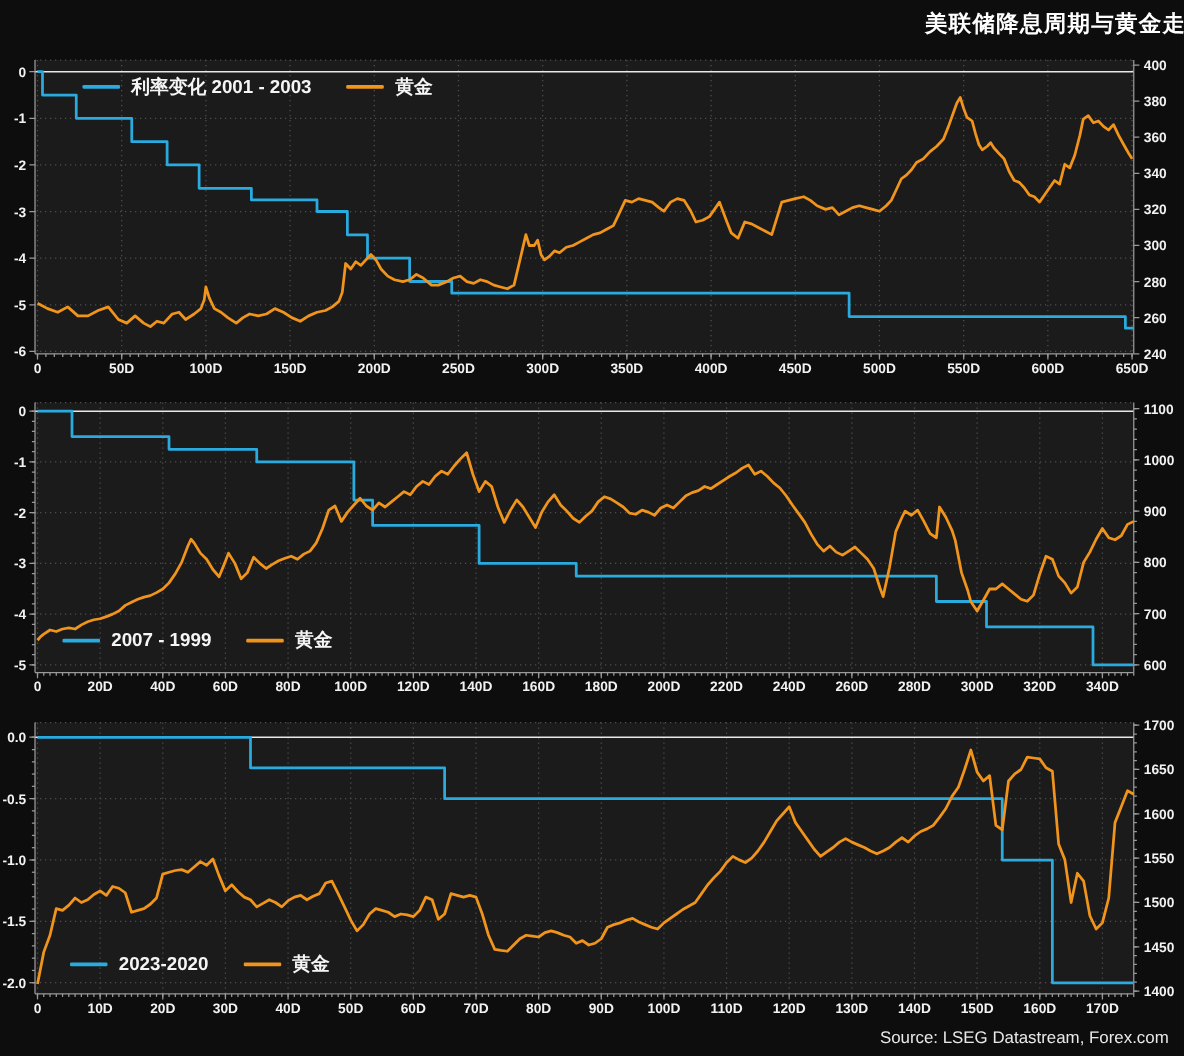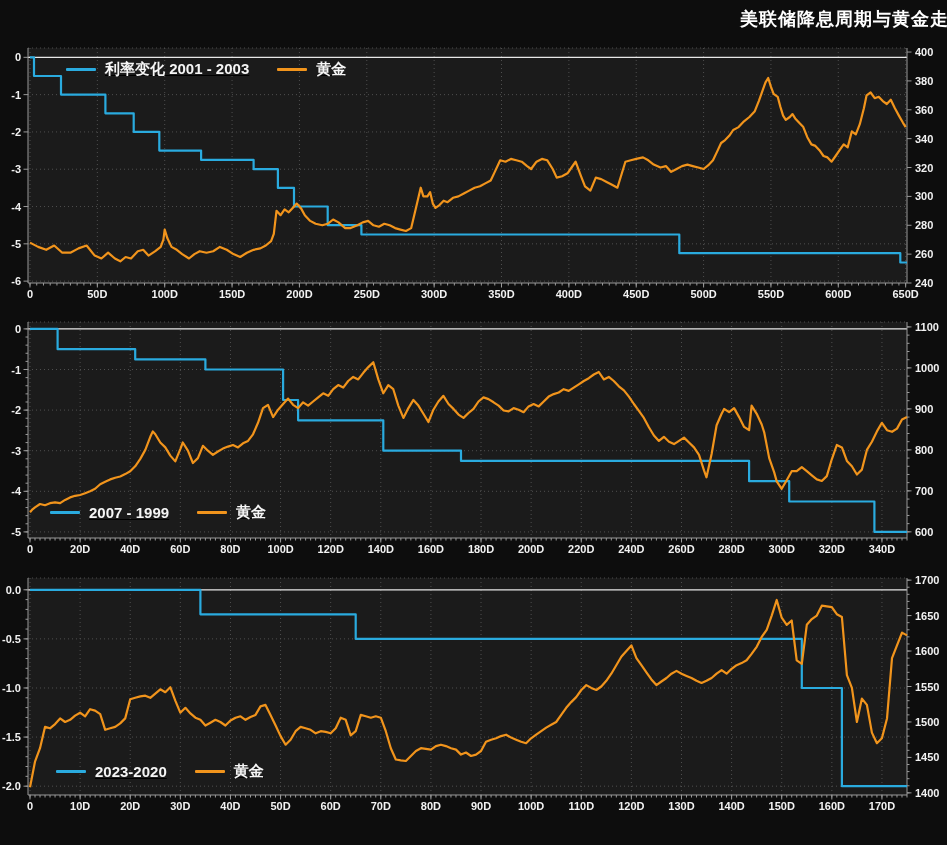--- a/index.html
+++ b/index.html
@@ -1,21 +1,21 @@
 <!DOCTYPE html>
 <html><head>
 <meta charset="utf-8">
 <style>
   html,body{margin:0;padding:0;background:#0d0d0d;}
   .figure{position:relative;width:947px;height:845px;background:#0d0d0d;overflow:hidden;
           font-family:"Liberation Sans",sans-serif;}
   .title{position:absolute;top:7px;left:0;width:100%;text-align:right;color:#ffffff;
          font-size:18px;font-weight:700;letter-spacing:1px;padding-left:21px;}
   .panel{position:absolute;left:0;width:947px;}
-  .legend{position:absolute;display:flex;align-items:center;gap:28px;z-index:5;text-decoration:underline;}
+  .legend{position:absolute;display:flex;align-items:center;gap:28px;z-index:5;}
   .legend-item{display:flex;align-items:center;gap:9px;}
   .swatch{display:inline-block;width:30px;height:3px;border-radius:1px;}
   .legend-label{color:#f5f5f5;font-size:15px;font-weight:700;white-space:nowrap;}
   .source{position:absolute;right:12px;top:822px;color:#e9e9e9;font-size:13.5px;font-weight:400;}
   svg text{font-family:"Liberation Sans",sans-serif;font-size:11px;font-weight:700;fill:#f2f2f2;}
 </style>
 </head>
 <body>
 
 <div class="figure">
@@ -928,13 +928,14 @@
     <span class="legend-item">
       <span class="swatch sw-rate" style="background: rgb(42, 171, 223);"></span>
       <span class="legend-label">2023-2020</span>
     </span>
     <span class="legend-item">
       <span class="swatch sw-gold" style="background: rgb(241, 148, 28);"></span>
       <span class="legend-label">黄金</span>
     </span>
   </div>
 
+  <div class="source">Source: LSEG Datastream, Forex.com</div>
 </div>
 
 </body></html>

